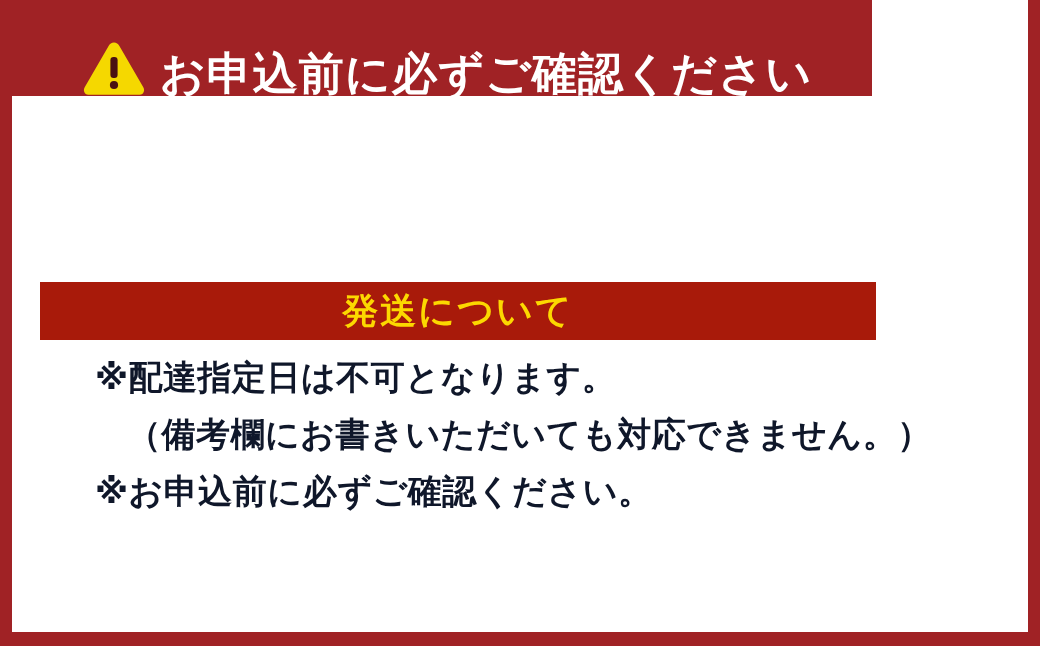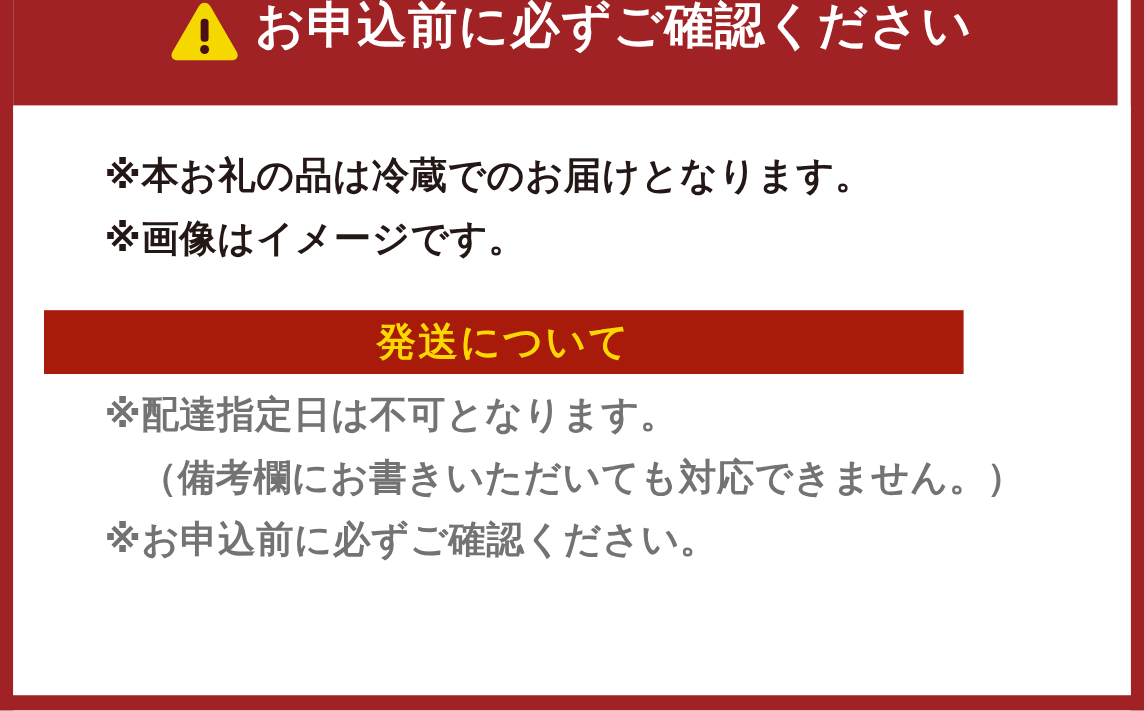--- a/index.html
+++ b/index.html
@@ -19,25 +19,25 @@
     border-top: 0;
     overflow: hidden;
     font-family: "Liberation Sans", "DejaVu Sans", sans-serif;
   }
 
   
   .header-band {
     position: absolute;
     left: -12px;
     top: 0;
-    width: 1016px;
+    width: 872px;
     height: 96px;
     background: #a02225;
     display: flex;
-    align-items: flex-start;
+    align-items: flex-end;
     justify-content: center;
     box-sizing: border-box;
     padding-left: 22px;
   }
   .warning-icon {
     width: 64px;
     height: 56px;
     margin-right: 14px;
     flex: 0 0 auto;
     display: block;
@@ -97,21 +97,21 @@
   
   .ship-block {
     position: absolute;
     left: 83px;
     top: 253px;
     right: 0;
   }
   .ship-line {
     font-size: 34px;
     font-weight: bold;
-    color: #737373;
+    color: #0f172a;
     line-height: 1.68;
     letter-spacing: 0.5px;
     white-space: nowrap;
   }
   .ship-line.indented {
     padding-left: 32px;
     font-weight: bold;
   }
 </style>
 </head>
@@ -123,24 +123,20 @@
     <svg class="warning-icon" viewBox="0 0 64 56" aria-hidden="true">
       <path d="M32 2.5 C34.4 2.5 36.2 3.8 37.4 5.9 L61.3 47.3 C62.4 49.3 62.4 51.4 61.2 52.9 C60.1 54.3 58.3 54.8 56.2 54.8 L7.8 54.8 C5.7 54.8 3.9 54.3 2.8 52.9 C1.6 51.4 1.6 49.3 2.7 47.3 L26.6 5.9 C27.8 3.8 29.6 2.5 32 2.5 Z" fill="#f5d800"></path>
       <rect x="28.4" y="17" width="7.2" height="21" rx="3.2" fill="#4a1012"></rect>
       <circle cx="32" cy="45" r="4.1" fill="#4a1012"></circle>
     </svg>
     <div class="header-title">お申込前に必ずご確認ください</div>
   </div>
 
   <div class="content">
 
-    <div class="note-block">
-      <div class="note-line">※本お礼の品は冷蔵でのお届けとなります。</div>
-      <div class="note-line">※画像はイメージです。</div>
-    </div>
 
     <div class="sub-banner">
       <div class="sub-banner-title">発送について</div>
     </div>
 
     <div class="ship-block">
       <div class="ship-line">※配達指定日は不可となります。</div>
       <div class="ship-line indented">（備考欄にお書きいただいても対応できません。）</div>
       <div class="ship-line">※お申込前に必ずご確認ください。</div>
     </div>

